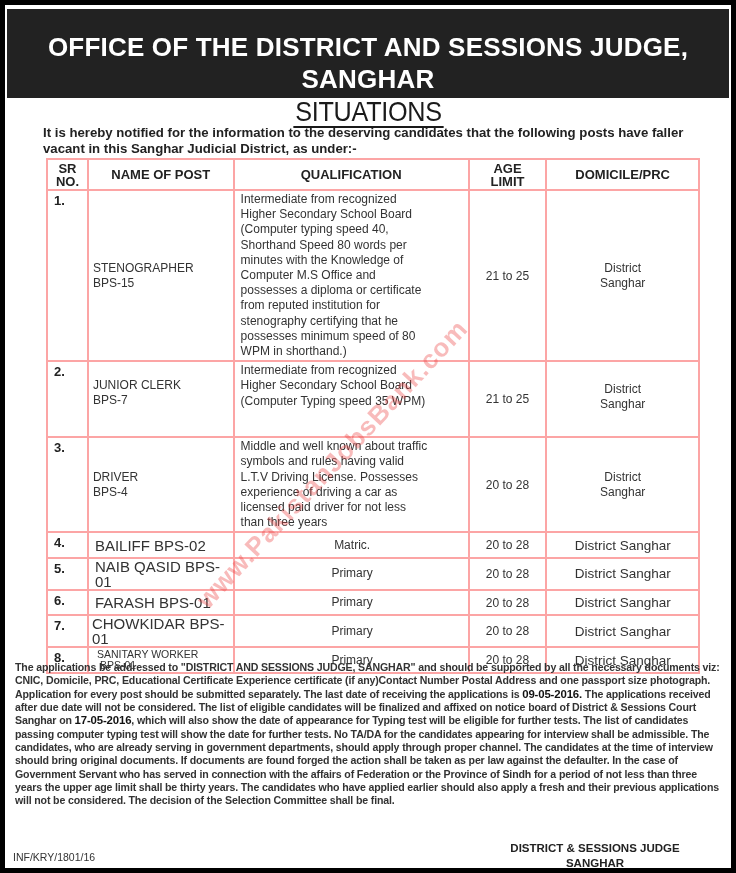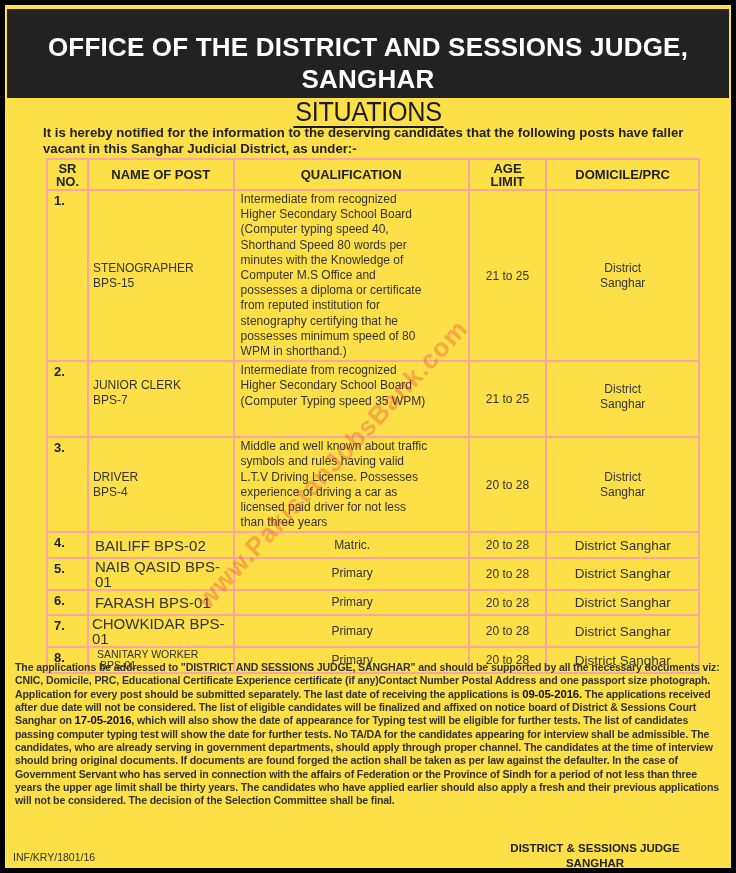--- a/index.html
+++ b/index.html
@@ -1,20 +1,20 @@
 <!DOCTYPE html>
 <html><head>
 <meta charset="utf-8">
 <style>
   * { box-sizing: border-box; margin: 0; padding: 0; }
   html, body { width: 736px; height: 873px; background: #000; overflow: hidden; }
   body { font-family: "Liberation Sans", sans-serif; color: #1a1a1a; }
   .page {
     position: absolute; left: 5px; top: 5px; width: 726px; height: 863px;
-    background: #fde047; overflow: hidden;
+    background: #ffffff; overflow: hidden;
   }
   .header-band {
     position: absolute; left: 2px; top: 4px; width: 722px; height: 89px;
     background: #222; color: #fff; text-align: center;
     font-weight: bold; font-size: 26px; line-height: 32px; padding-top: 22px;
     letter-spacing: 0.2px;
   }
   .header-band .line { display: block; }
   .situations {
     position: absolute; left: 0; top: 93px; width: 726px; text-align: center;

